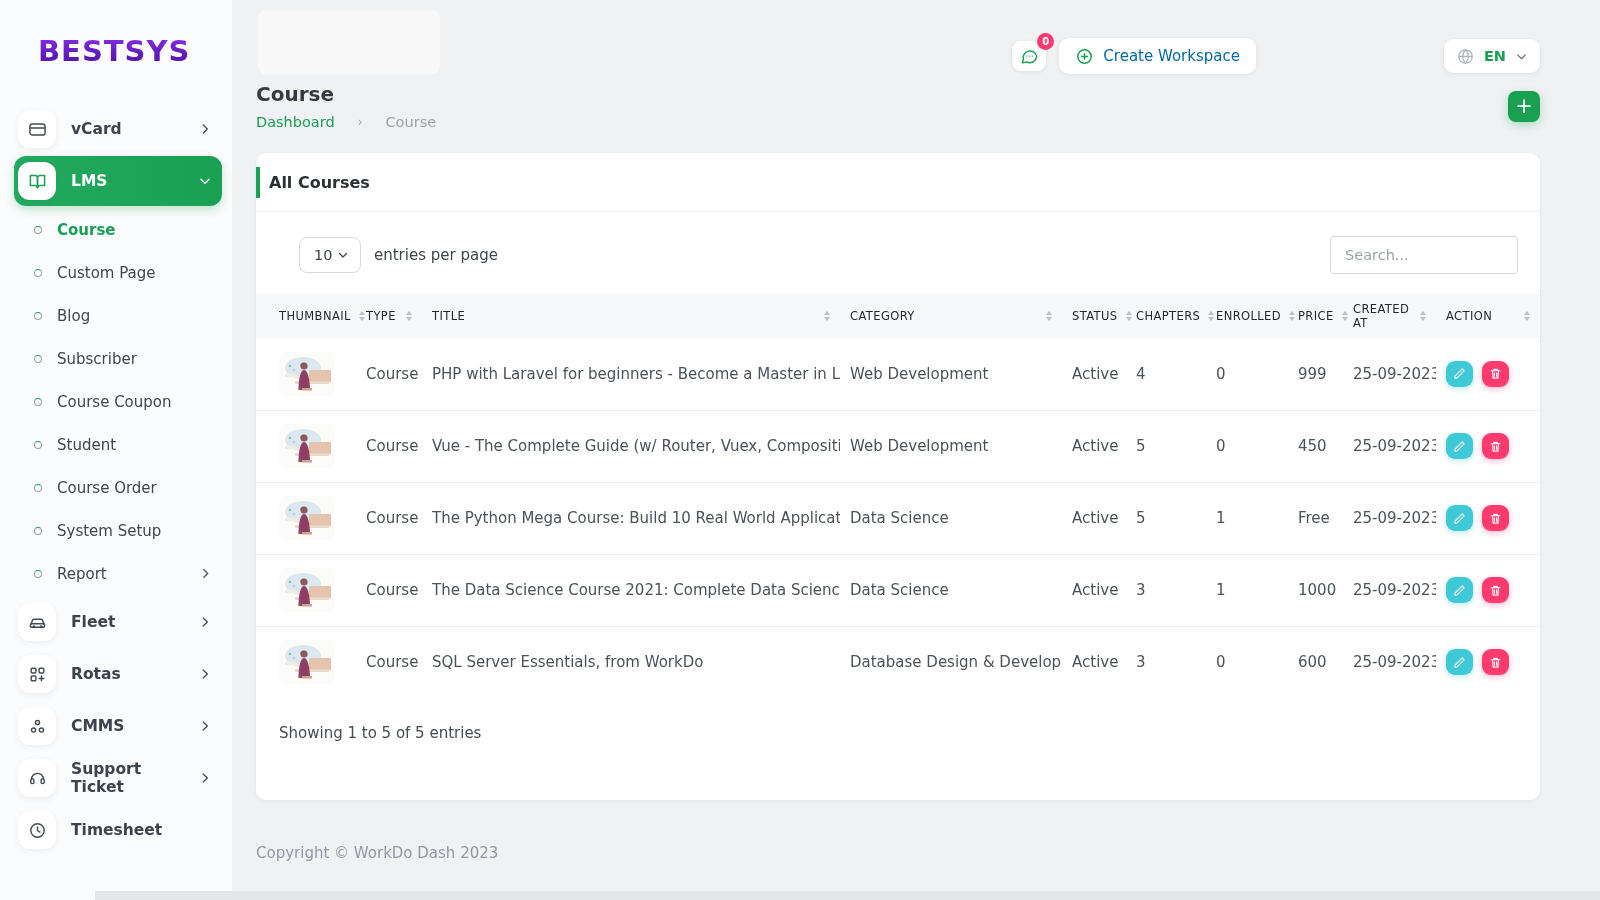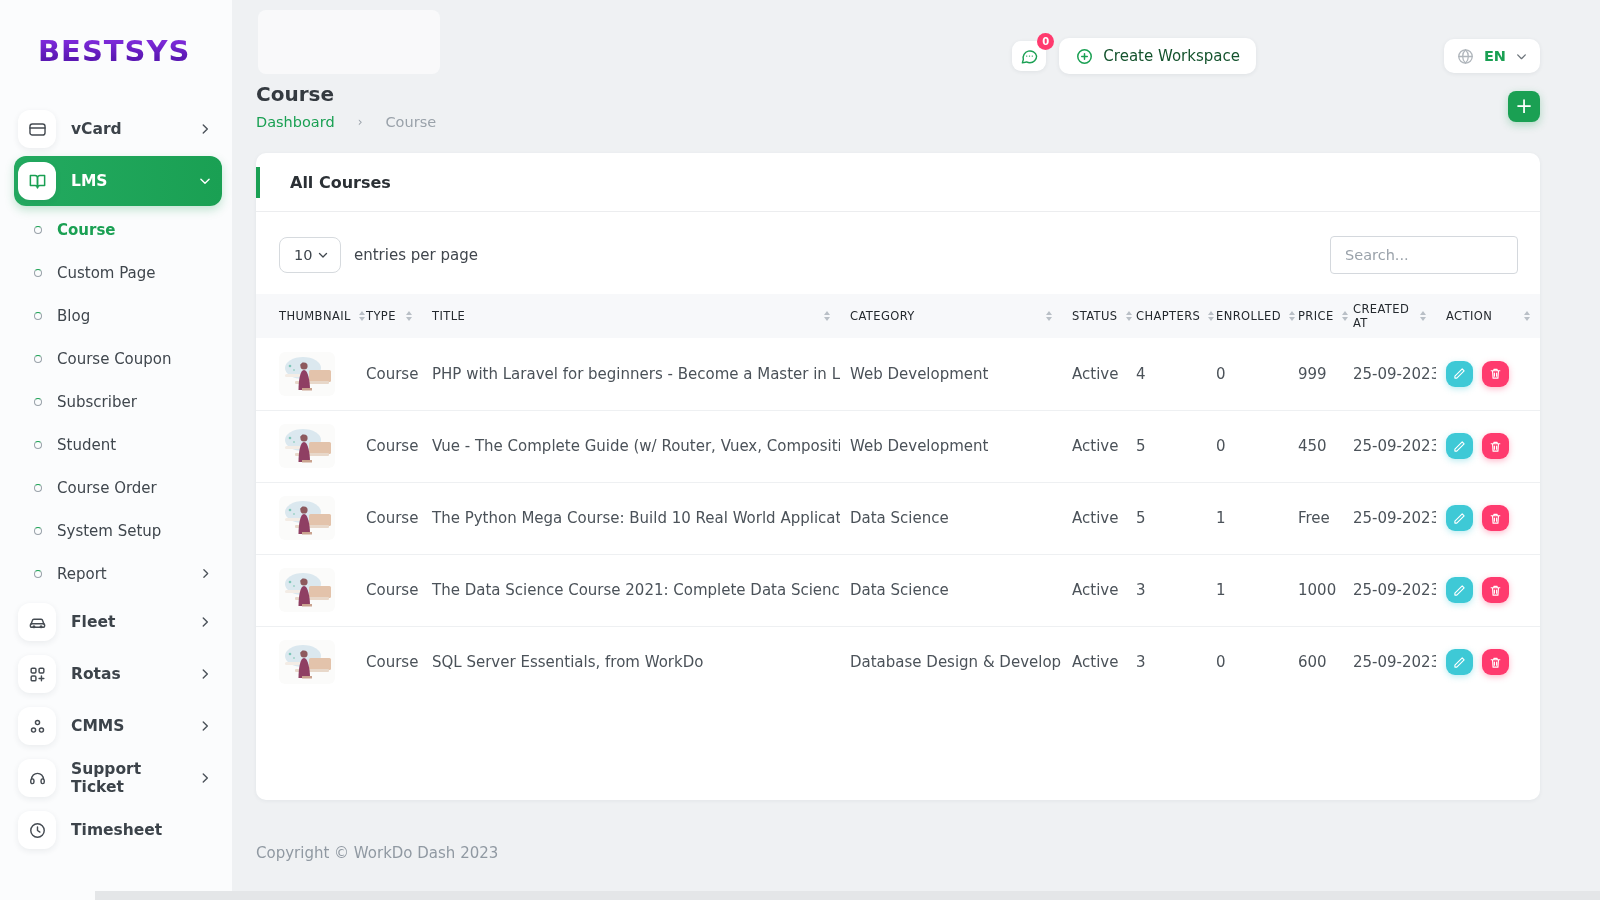--- a/index.html
+++ b/index.html
@@ -54,21 +54,21 @@
     box-shadow:0 1px 4px rgba(40,50,60,.08); cursor:pointer;
   }
   .chat-badge{
     position:absolute; top:-8px; right:-8px; min-width:17px; height:17px; border-radius:9px;
     background:#ff3a6e; color:#fff; font-size:10px; font-weight:700;
     display:flex; align-items:center; justify-content:center; padding:0 4px;
   }
   .cw-btn{
     height:36px; background:#fff; border:none; border-radius:10px;
     box-shadow:0 1px 4px rgba(40,50,60,.08); display:flex; align-items:center;
-    gap:9px; padding:0 16px; font-size:15px; color:#14532d; cursor:pointer;
+    gap:9px; padding:0 16px; font-size:15px; color:#0369a1; cursor:pointer;
     font-family:inherit;
   }
   .lang-pill{
     margin-left:188px; height:34px; background:#fff; border-radius:10px;
     box-shadow:0 1px 4px rgba(40,50,60,.08); display:flex; align-items:center;
     gap:9px; padding:12px 12px; cursor:pointer;
   }
   .lang-pill .lang-code{ color:#1aa053; font-size:14.5px; font-weight:700; }
   
   .page-head{ display:flex; align-items:center; padding:8px 60px 0 24px; }
@@ -83,31 +83,31 @@
     box-shadow:0 3px 8px rgba(26,160,83,.3); display:flex; align-items:center; justify-content:center;
     font-family:inherit;
   }
   
   .card{
     margin:23px 60px 0 24px; background:#fff; border-radius:10px;
     box-shadow:0 1px 4px rgba(40,50,60,.06); overflow:hidden; height:647px; position:relative;
   }
   .card-header{
     position:relative; height:59px; display:flex; align-items:center;
-    border-bottom:1px solid #ecedef; padding-left:34px;
+    border-bottom:1px solid #ecedef; padding-left:13px;
   }
   .card-header::before{
     content:""; position:absolute; left:0; top:14px; width:4px; height:31px; background:#1aa053;
   }
   .card-title{ font-size:16px; font-weight:700; color:#2b3035; }
   .controls{ display:flex; align-items:center; padding:24px 22px 20px 23px; }
   .entries-select{
     width:62px; height:36px; border:1px solid #d6dade; border-radius:8px; background:#fff;
     display:flex; align-items:center; justify-content:space-between; padding:0 11px 0 14px;
-    font-size:14.5px; color:#3f464d; cursor:pointer;
+    font-size:14.5px; color:#3f464d; cursor:pointer;margin-left:20px;
   }
   .entries-label{ margin-left:13px; font-size:15px; color:#40464d; }
   .search-input{
     margin-left:auto; width:188px; height:38px; border:1px solid #d4d8dd; border-radius:4px;
     padding:0 14px; font-size:14.5px; color:#3f464d; outline:none; background:#fff;
     font-family:inherit;
   }
   .search-input::placeholder{ color:#9aa2aa; }
   
   table{ width:100%; border-collapse:collapse; table-layout:fixed; }
@@ -184,25 +184,25 @@
   <div class="submenu-item">
     <span class="dot"></span>
     <span class="label">Custom Page</span>
   </div>
   <div class="submenu-item">
     <span class="dot"></span>
     <span class="label">Blog</span>
   </div>
   <div class="submenu-item">
     <span class="dot"></span>
+    <span class="label">Subscriber</span>
+  </div>
+  <div class="submenu-item">
+    <span class="dot"></span>
     <span class="label">Course Coupon</span>
-  </div>
-  <div class="submenu-item">
-    <span class="dot"></span>
-    <span class="label">Subscriber</span>
   </div>
   <div class="submenu-item">
     <span class="dot"></span>
     <span class="label">Student</span>
   </div>
   <div class="submenu-item">
     <span class="dot"></span>
     <span class="label">Course Order</span>
   </div>
   <div class="submenu-item">
@@ -660,18 +660,19 @@
           <svg width="13" height="13" viewBox="0 0 24 24" fill="none" stroke="#fff" stroke-width="2.1" stroke-linecap="round" stroke-linejoin="round">
                     <path d="M4 7h16M9 7V4.5h6V7M6.5 7l1 13.5h9l1-13.5M10 11v6M14 11v6"></path>
                   </svg>
         </button>
       </span>
     </td>
   </tr>
 </tbody>
     </table>
 
+    <div class="showing">Showing 1 to 5 of 5 entries</div>
   </div>
 
   <div class="footer">Copyright © WorkDo Dash 2023</div>
 </div>
 
 <div class="bottom-strip"></div>
 
 </body></html>

